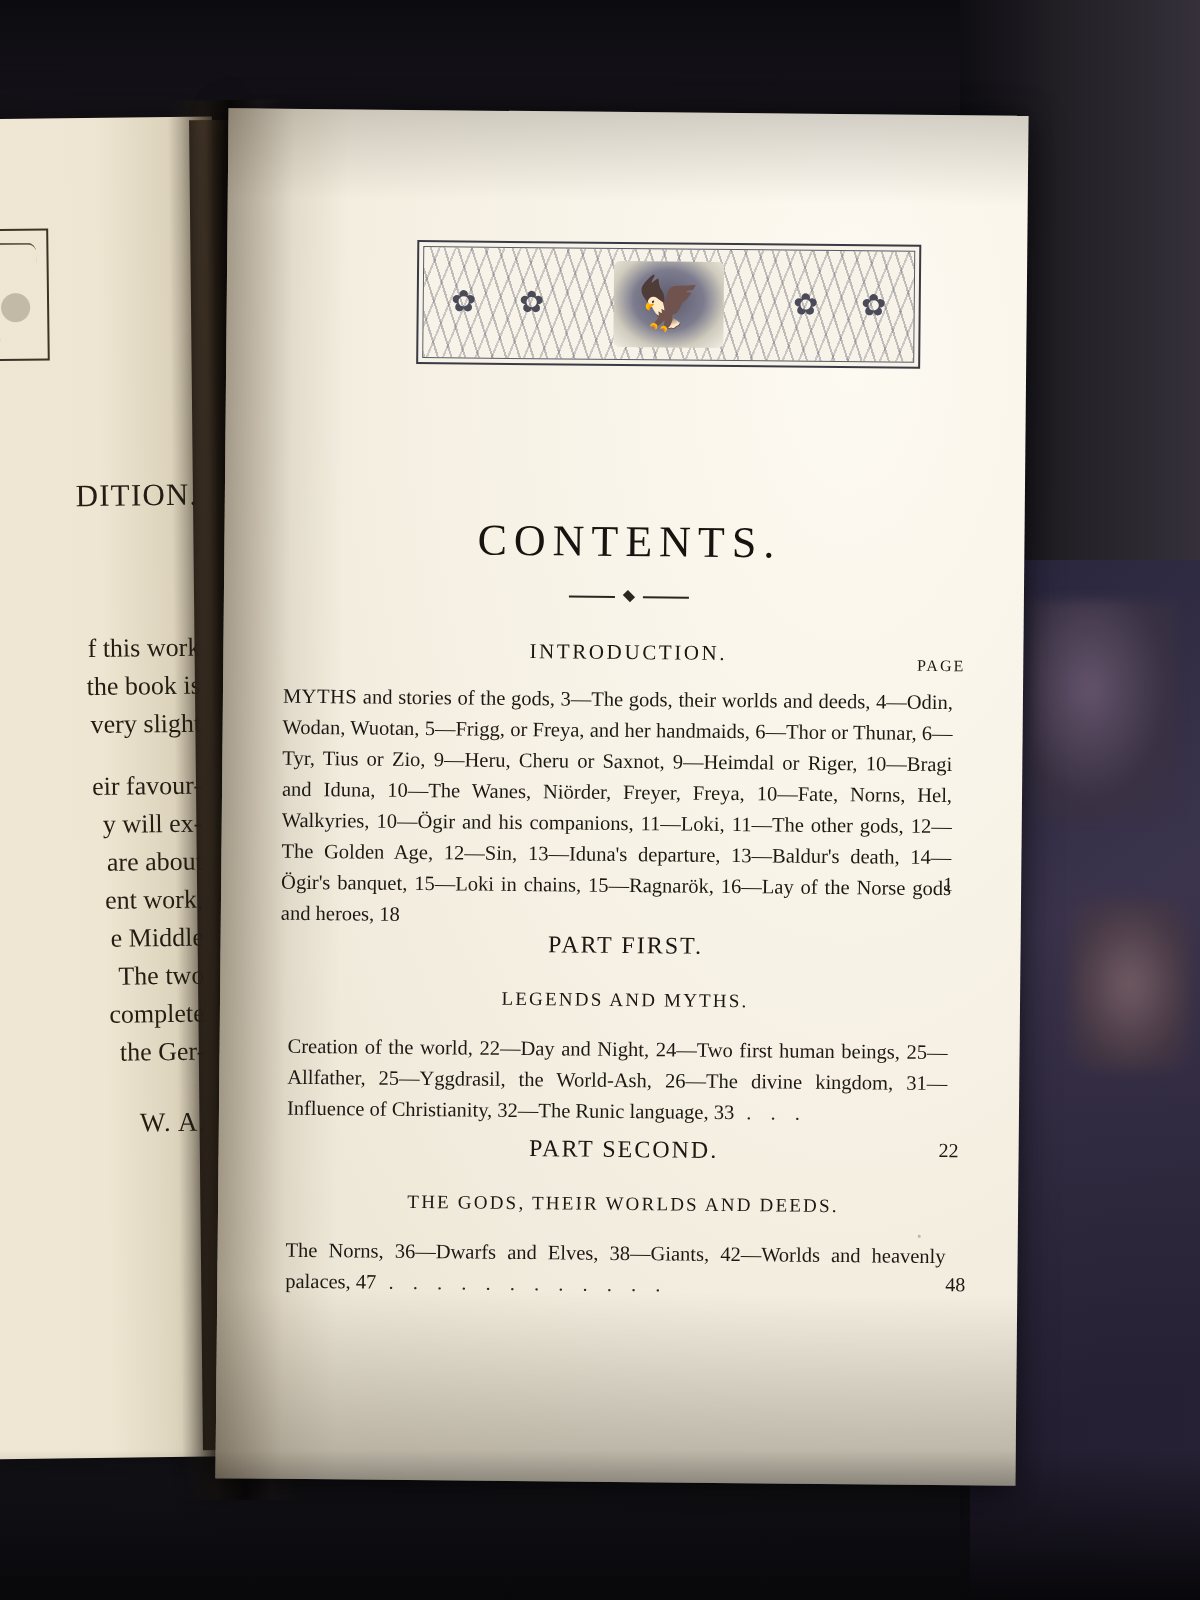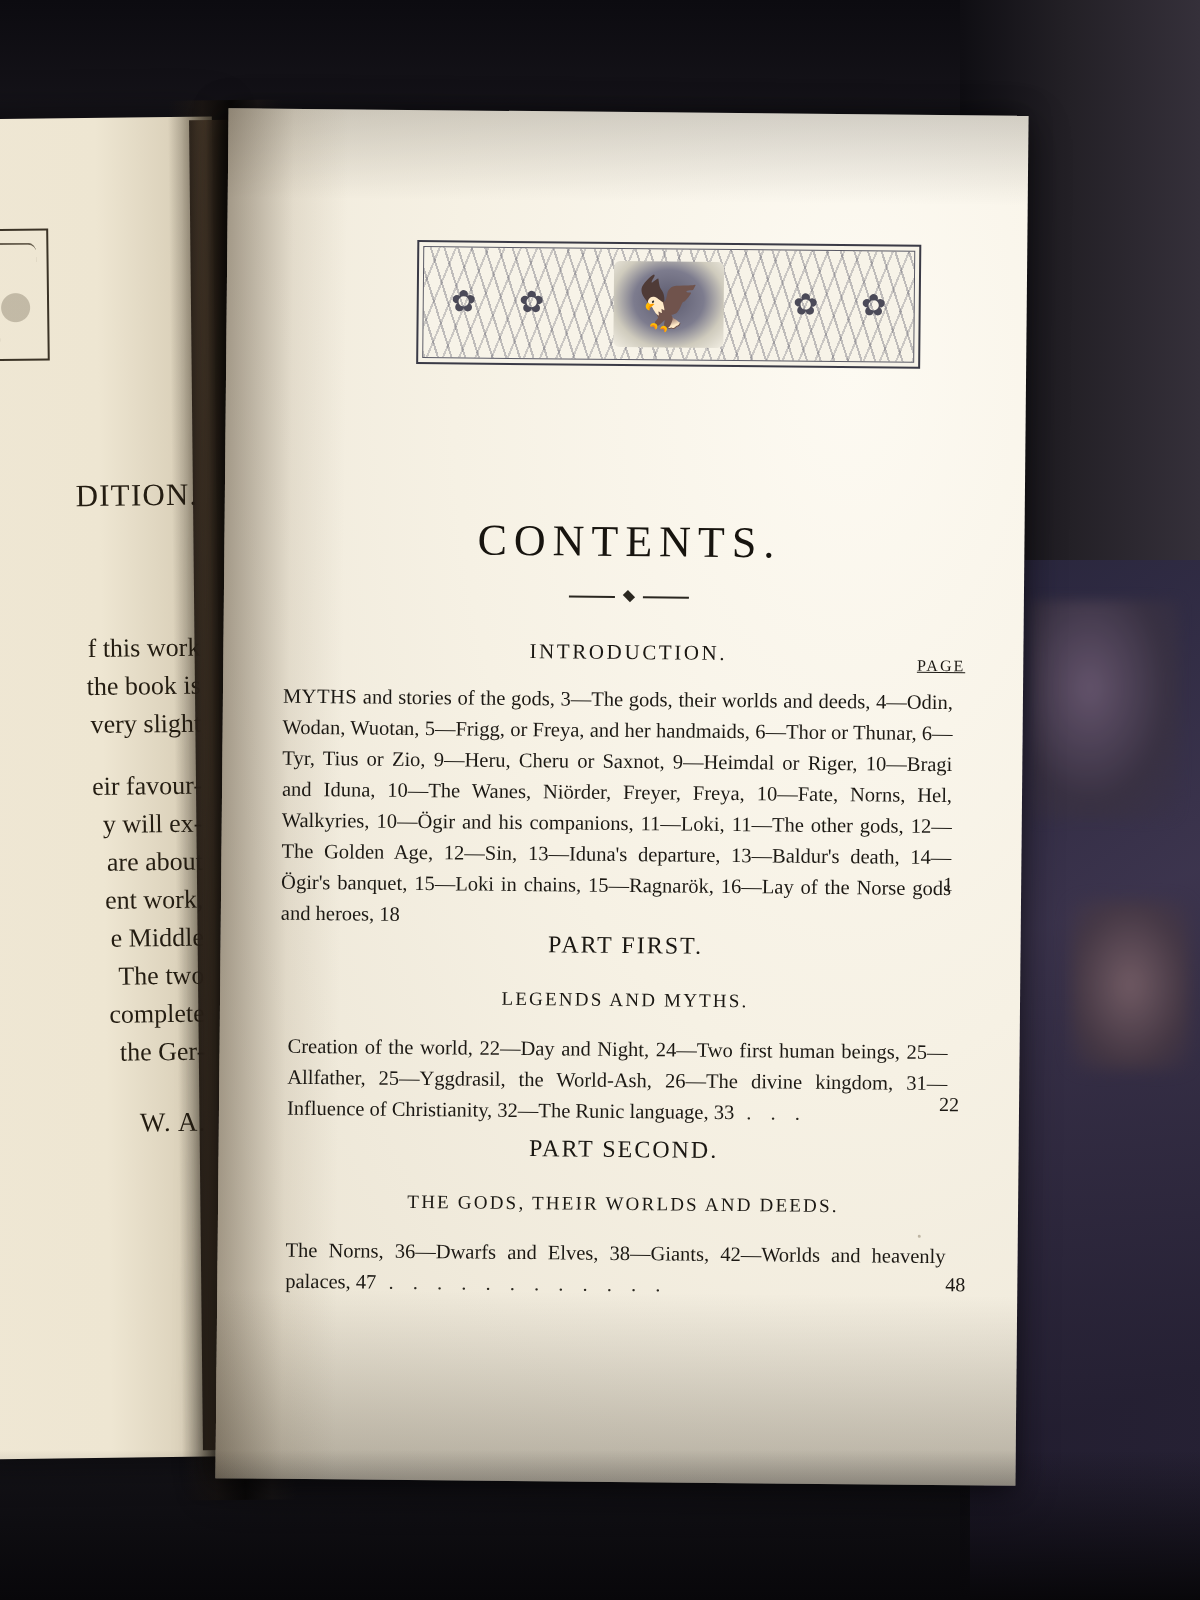--- a/index.html
+++ b/index.html
@@ -260,21 +260,20 @@
     font-size: 19px;
     letter-spacing: 2.2px;
     color: #1b1813;
   }
   .page-word {
     position: absolute;
     right: 8px;
     font-size: 16px;
     letter-spacing: 2px;
     color: #1b1813;
-    text-decoration: underline;
   }
 
   .entry {
     position: absolute;
     left: 0;
     width: 690px;
     font-size: 20.5px;
     line-height: 31px;
     text-align: justify;
     color: #1c1914;
@@ -366,21 +365,21 @@
       <div class="folio" style="left: 662px; top: 758px;">1</div>
 
       <div style="position:absolute; left:0; top:820px; width:690px;">
         <div class="sec-head part">PART FIRST.</div>
         <div class="sec-sub" style="margin-top: 30px; font-variant: small-caps;">LEGENDS AND MYTHS.</div>
       </div>
 
       <div class="entry" style="top: 922px; width: 660px; left: 8px;">
         <span>Creation of the world, 22—Day and Night, 24—Two first human beings, 25—Allfather, 25—Yggdrasil, the World-Ash, 26—The divine kingdom, 31—Influence of Christianity, 32—The Runic language, 33</span><span class="leaders"> . . .</span>
       </div>
-      <div class="folio" style="left: 660px; top: 978px;">22</div>
+      <div class="folio" style="left: 660px; top: 1024px;">22</div>
 
       <div style="position:absolute; left:0; top:1024px; width:690px;">
         <div class="sec-head part">PART SECOND.</div>
         <div class="sec-sub" style="margin-top: 30px; font-variant: small-caps;">THE GODS, THEIR WORLDS AND DEEDS.</div>
       </div>
 
       <div class="entry" style="top: 1126px; width: 660px; left: 8px;">
         <span>The Norns, 36—Dwarfs and Elves, 38—Giants, 42—Worlds and heavenly palaces, 47</span><span class="leaders"> . . . . . . . . . . . .</span>
       </div>
       <div class="folio" style="left: 668px; top: 1158px;">48</div>

